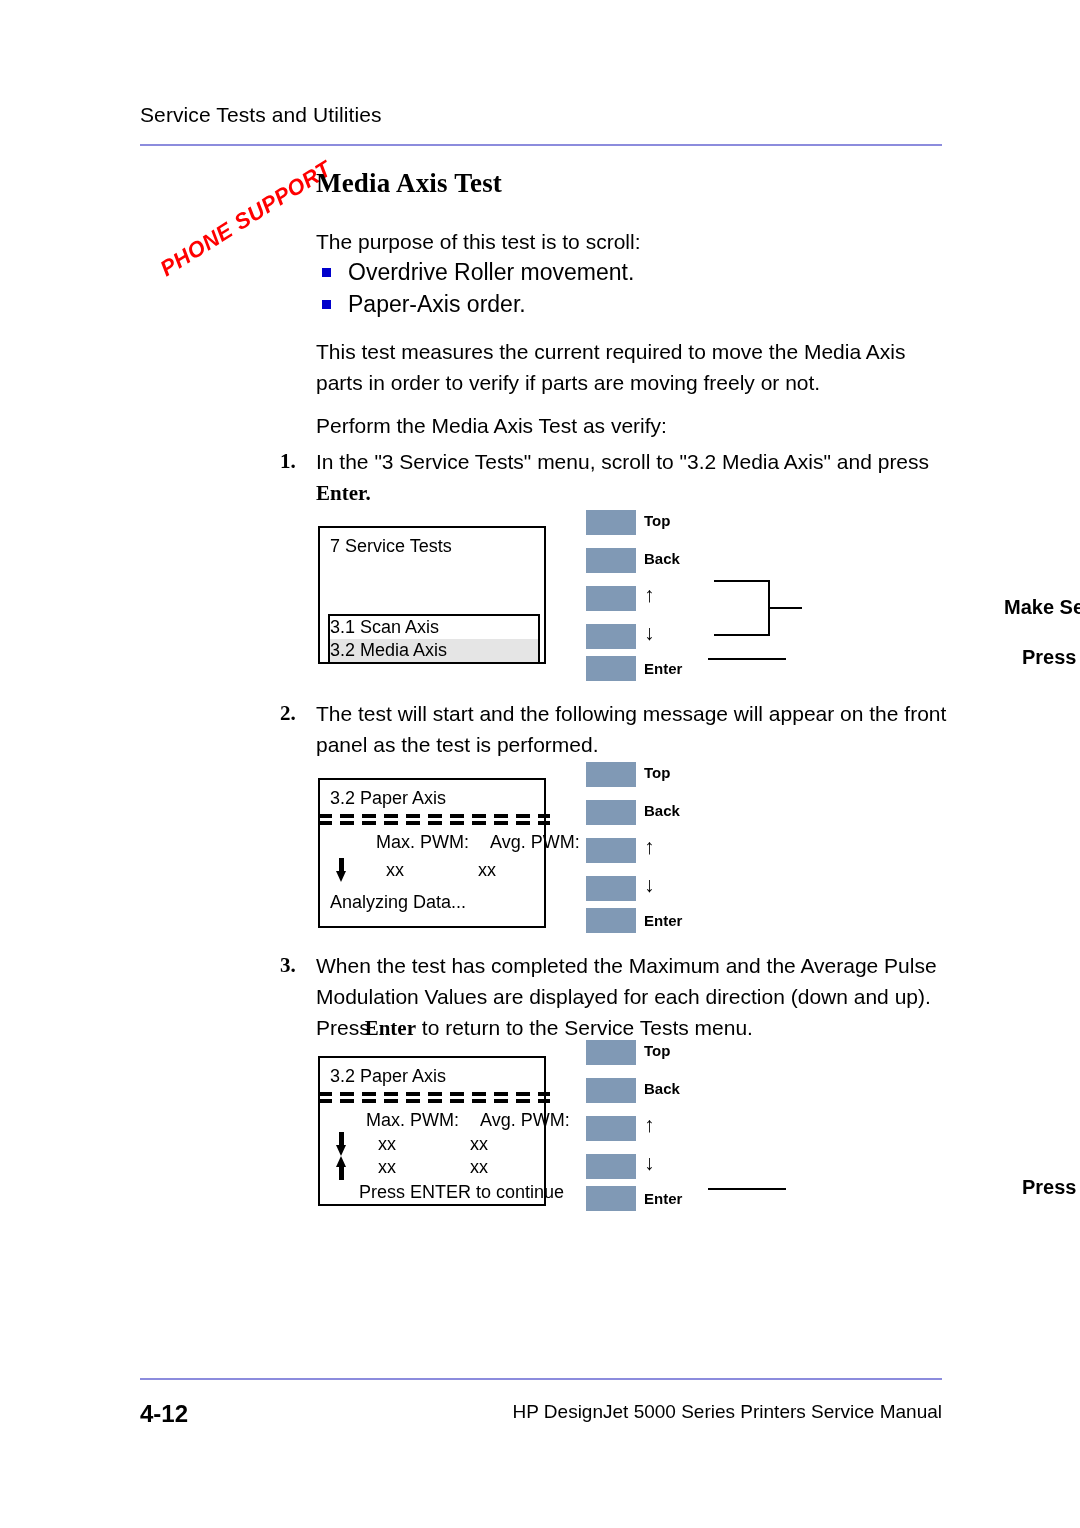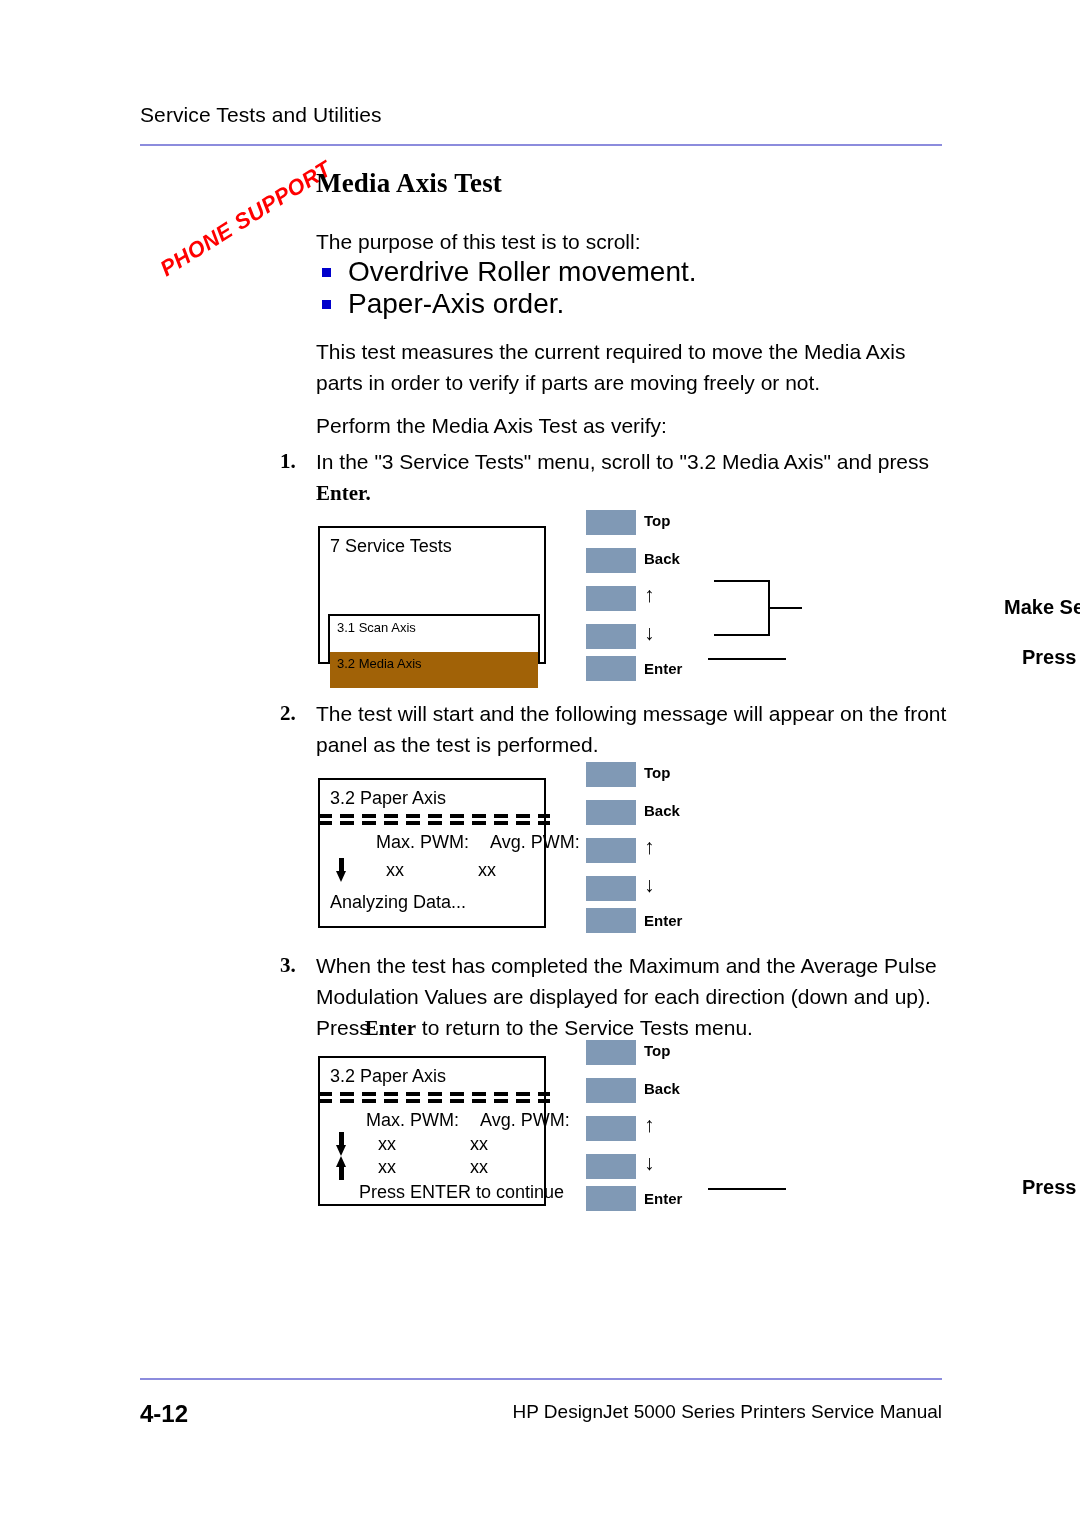--- a/index.html
+++ b/index.html
@@ -82,21 +82,21 @@
 
   .bullet-list {
     position: absolute;
     left: 322px;
     top: 256px;
     margin: 0;
     padding: 0;
     list-style: none;
   }
   .bullet-list li {
-    font-size: 28px;
+    font-size: 23px;
     line-height: 32px;
     position: relative;
     padding-left: 26px;
   }
   .bullet-list li .sq {
     position: absolute;
     left: 0;
     top: 12px;
     width: 9px;
     height: 9px;
@@ -179,27 +179,27 @@
     position: absolute;
     left: 8px;
     top: 86px;
     width: 212px;
     height: 50px;
     border: 2px solid #000;
     box-sizing: border-box;
     background: #fff;
   }
   .menu-row {
-    height: 36px;
+    height: 23px;
     line-height: 23px;
-    font-size: 13px;
-    padding-left: 7px;
-    white-space: nowrap;
-  }
-  .menu-row.selected { background: #a16207; }
+    font-size: 18px;
+    padding-left: 0;
+    white-space: nowrap;
+  }
+  .menu-row.selected { background: #e5e5e5; }
 
   
   .pwm-head { left: 56px; top: 52px; }
   .pwm-head .col2 { display: inline-block; width: 114px; }
   .pwm-row { left: 66px; white-space: nowrap; }
   .pwm-row .col2 { display: inline-block; width: 92px; }
   .lcd-foot { left: 10px; top: 112px; }
 
   
   .arrow-glyph {

